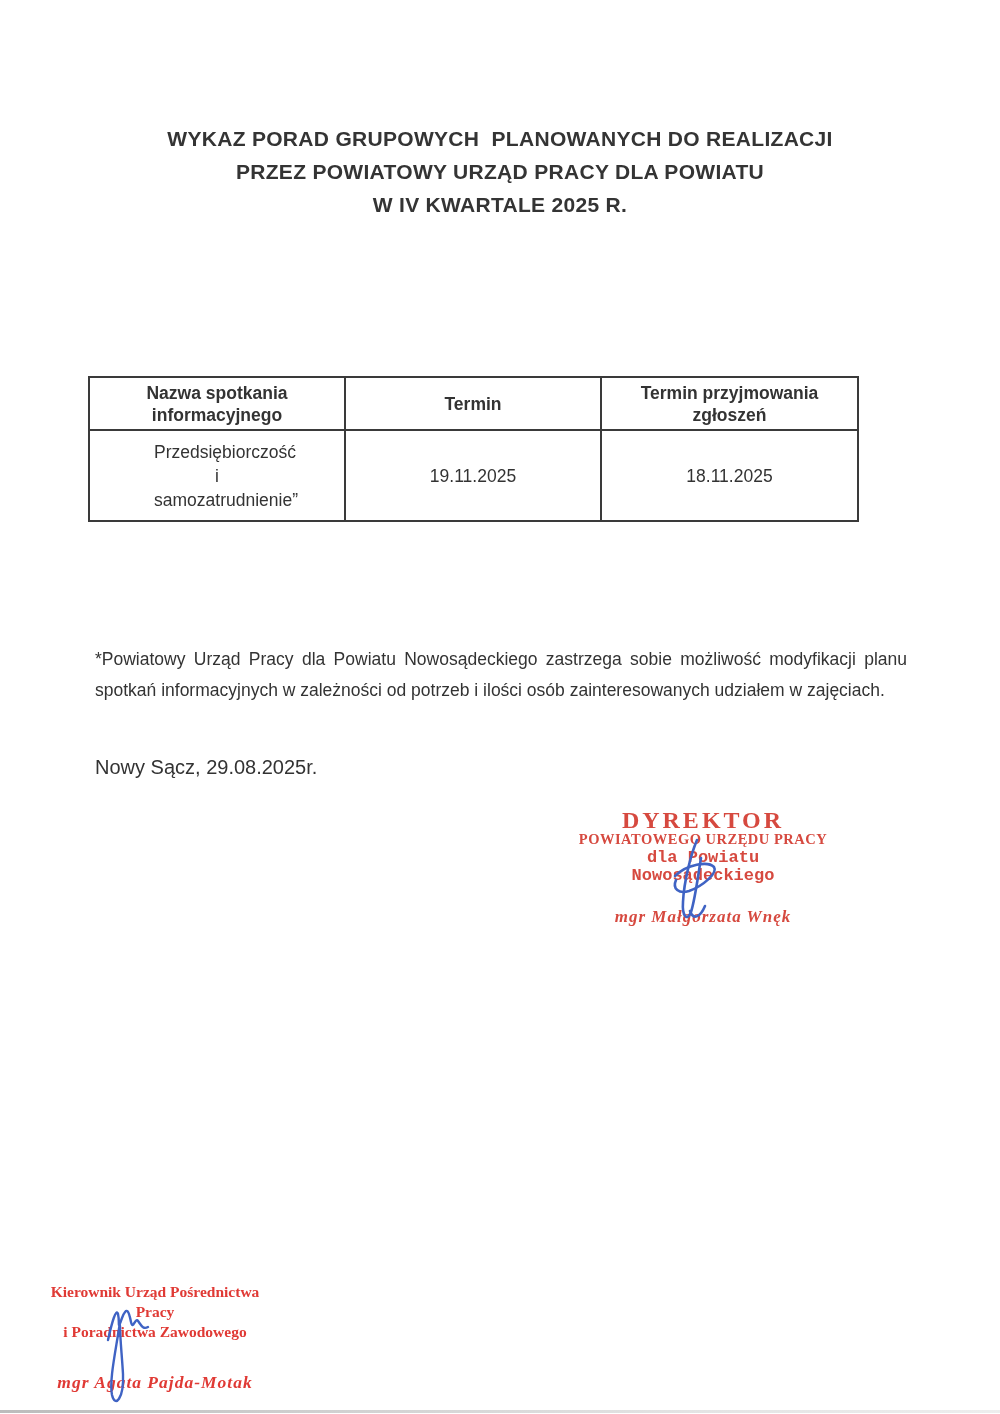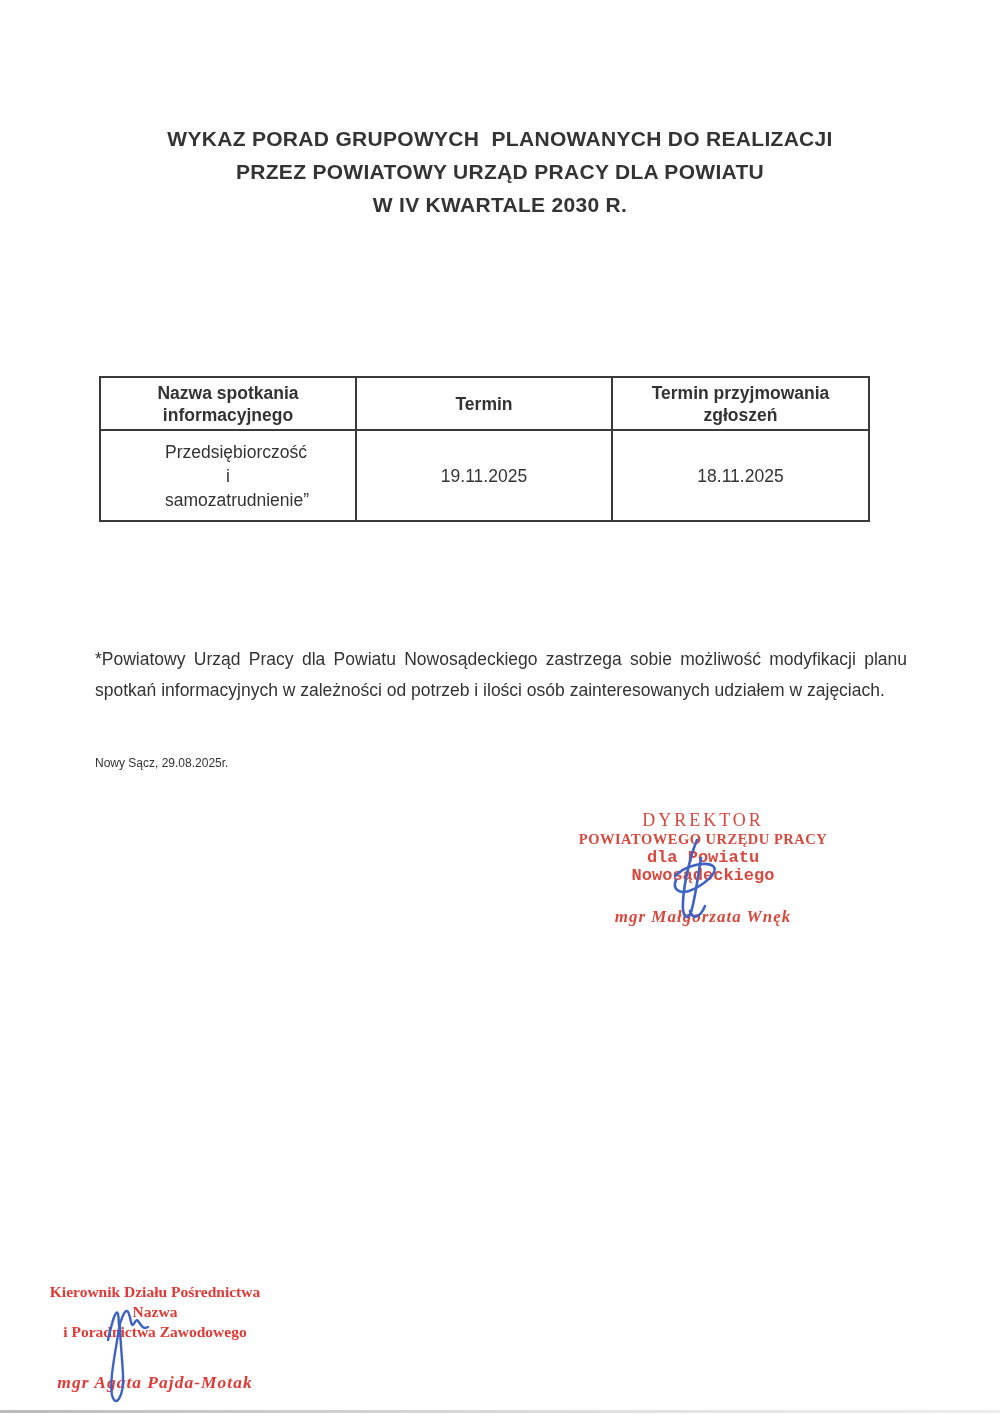--- a/index.html
+++ b/index.html
@@ -31,21 +31,21 @@
     line-height: 33px;
     letter-spacing: 0.3px;
     color: #343434;
     white-space: pre-wrap;
   }
 
   
   .schedule-table {
     position: absolute;
     top: 376px;
-    left: 99px;
+    left: 88px;
     width: 769px;
     border-collapse: collapse;
     table-layout: fixed;
   }
   .schedule-table th,
   .schedule-table td {
     border: 2px solid #3a3a3a;
     text-align: center;
     vertical-align: middle;
     color: #333333;
@@ -81,39 +81,39 @@
     line-height: 31px;
     text-align: justify;
     text-align-last: left;
     color: #333333;
   }
   .dateline {
     position: absolute;
     top: 756px;
     left: 95px;
     margin: 0;
-    font-size: 12px;
+    font-size: 20px;
     color: #333333;
   }
 
   
   .stamp {
     position: absolute;
     text-align: center;
     font-family: "Liberation Serif", serif;
   }
   .stamp-director {
     top: 810px;
     left: 575px;
     width: 256px;
     color: #d6493f;
   }
   .stamp-director .stamp-line-1 {
-    font-size: 18px;
-    font-weight: normal;
+    font-size: 24px;
+    font-weight: bold;
     letter-spacing: 3px;
     line-height: 20px;
   }
   .stamp-director .stamp-line-2 {
     font-size: 14.5px;
     font-weight: bold;
     letter-spacing: 0.5px;
     line-height: 19px;
   }
   .stamp-director .stamp-line-3 {
@@ -179,21 +179,21 @@
   }
 </style>
 </head>
 <body>
 
 <div class="page">
 
   <div class="title-block">
     <div class="title-line">WYKAZ PORAD GRUPOWYCH  PLANOWANYCH DO REALIZACJI</div>
     <div class="title-line">PRZEZ POWIATOWY URZĄD PRACY DLA POWIATU</div>
-    <div class="title-line">W IV KWARTALE 2030 R.</div>
+    <div class="title-line">W IV KWARTALE 2025 R.</div>
   </div>
 
   <table class="schedule-table">
     <colgroup>
       <col class="col-1">
       <col class="col-2">
       <col class="col-3">
     </colgroup>
     <thead>
       <tr>
@@ -224,21 +224,21 @@
 
   <svg class="signature-svg sig-director" viewBox="0 0 72 92" fill="none" xmlns="http://www.w3.org/2000/svg">
     <g stroke="#3f63c4" stroke-width="2.6" stroke-linecap="round" fill="none">
       <path d="M42,4 C36,18 29,45 28,66 C27,80 32,86 36,76 C40,64 43,40 46,22"></path>
       <path d="M20,40 C32,28 53,25 59,31 C63,37 48,50 34,55 C24,58 17,53 21,44"></path>
       <path d="M35,75 C38,84 45,82 50,70"></path>
     </g>
   </svg>
 
   <div class="stamp stamp-manager">
-    <div class="stamp-line-1">Kierownik Działu Pośrednictwa Nazwa</div>
+    <div class="stamp-line-1">Kierownik Urząd Pośrednictwa Pracy</div>
     <div class="stamp-line-2">i Poradnictwa Zawodowego</div>
     <div class="stamp-name">mgr Agata Pajda-Motak</div>
   </div>
 
   <svg class="signature-svg sig-manager" viewBox="0 0 62 114" fill="none" xmlns="http://www.w3.org/2000/svg">
     <g stroke="#3f63c4" stroke-width="2.4" stroke-linecap="round" fill="none">
       <path d="M8,44 C12,26 16,12 18,18 C20,26 17,36 22,22 C27,9 29,16 31,26 C33,35 35,21 38,25 C41,29 43,34 48,31"></path>
       <path d="M20,26 C16,54 9,84 12,99 C15,112 24,103 23,78 C22,60 20,42 20,30"></path>
     </g>
   </svg>

